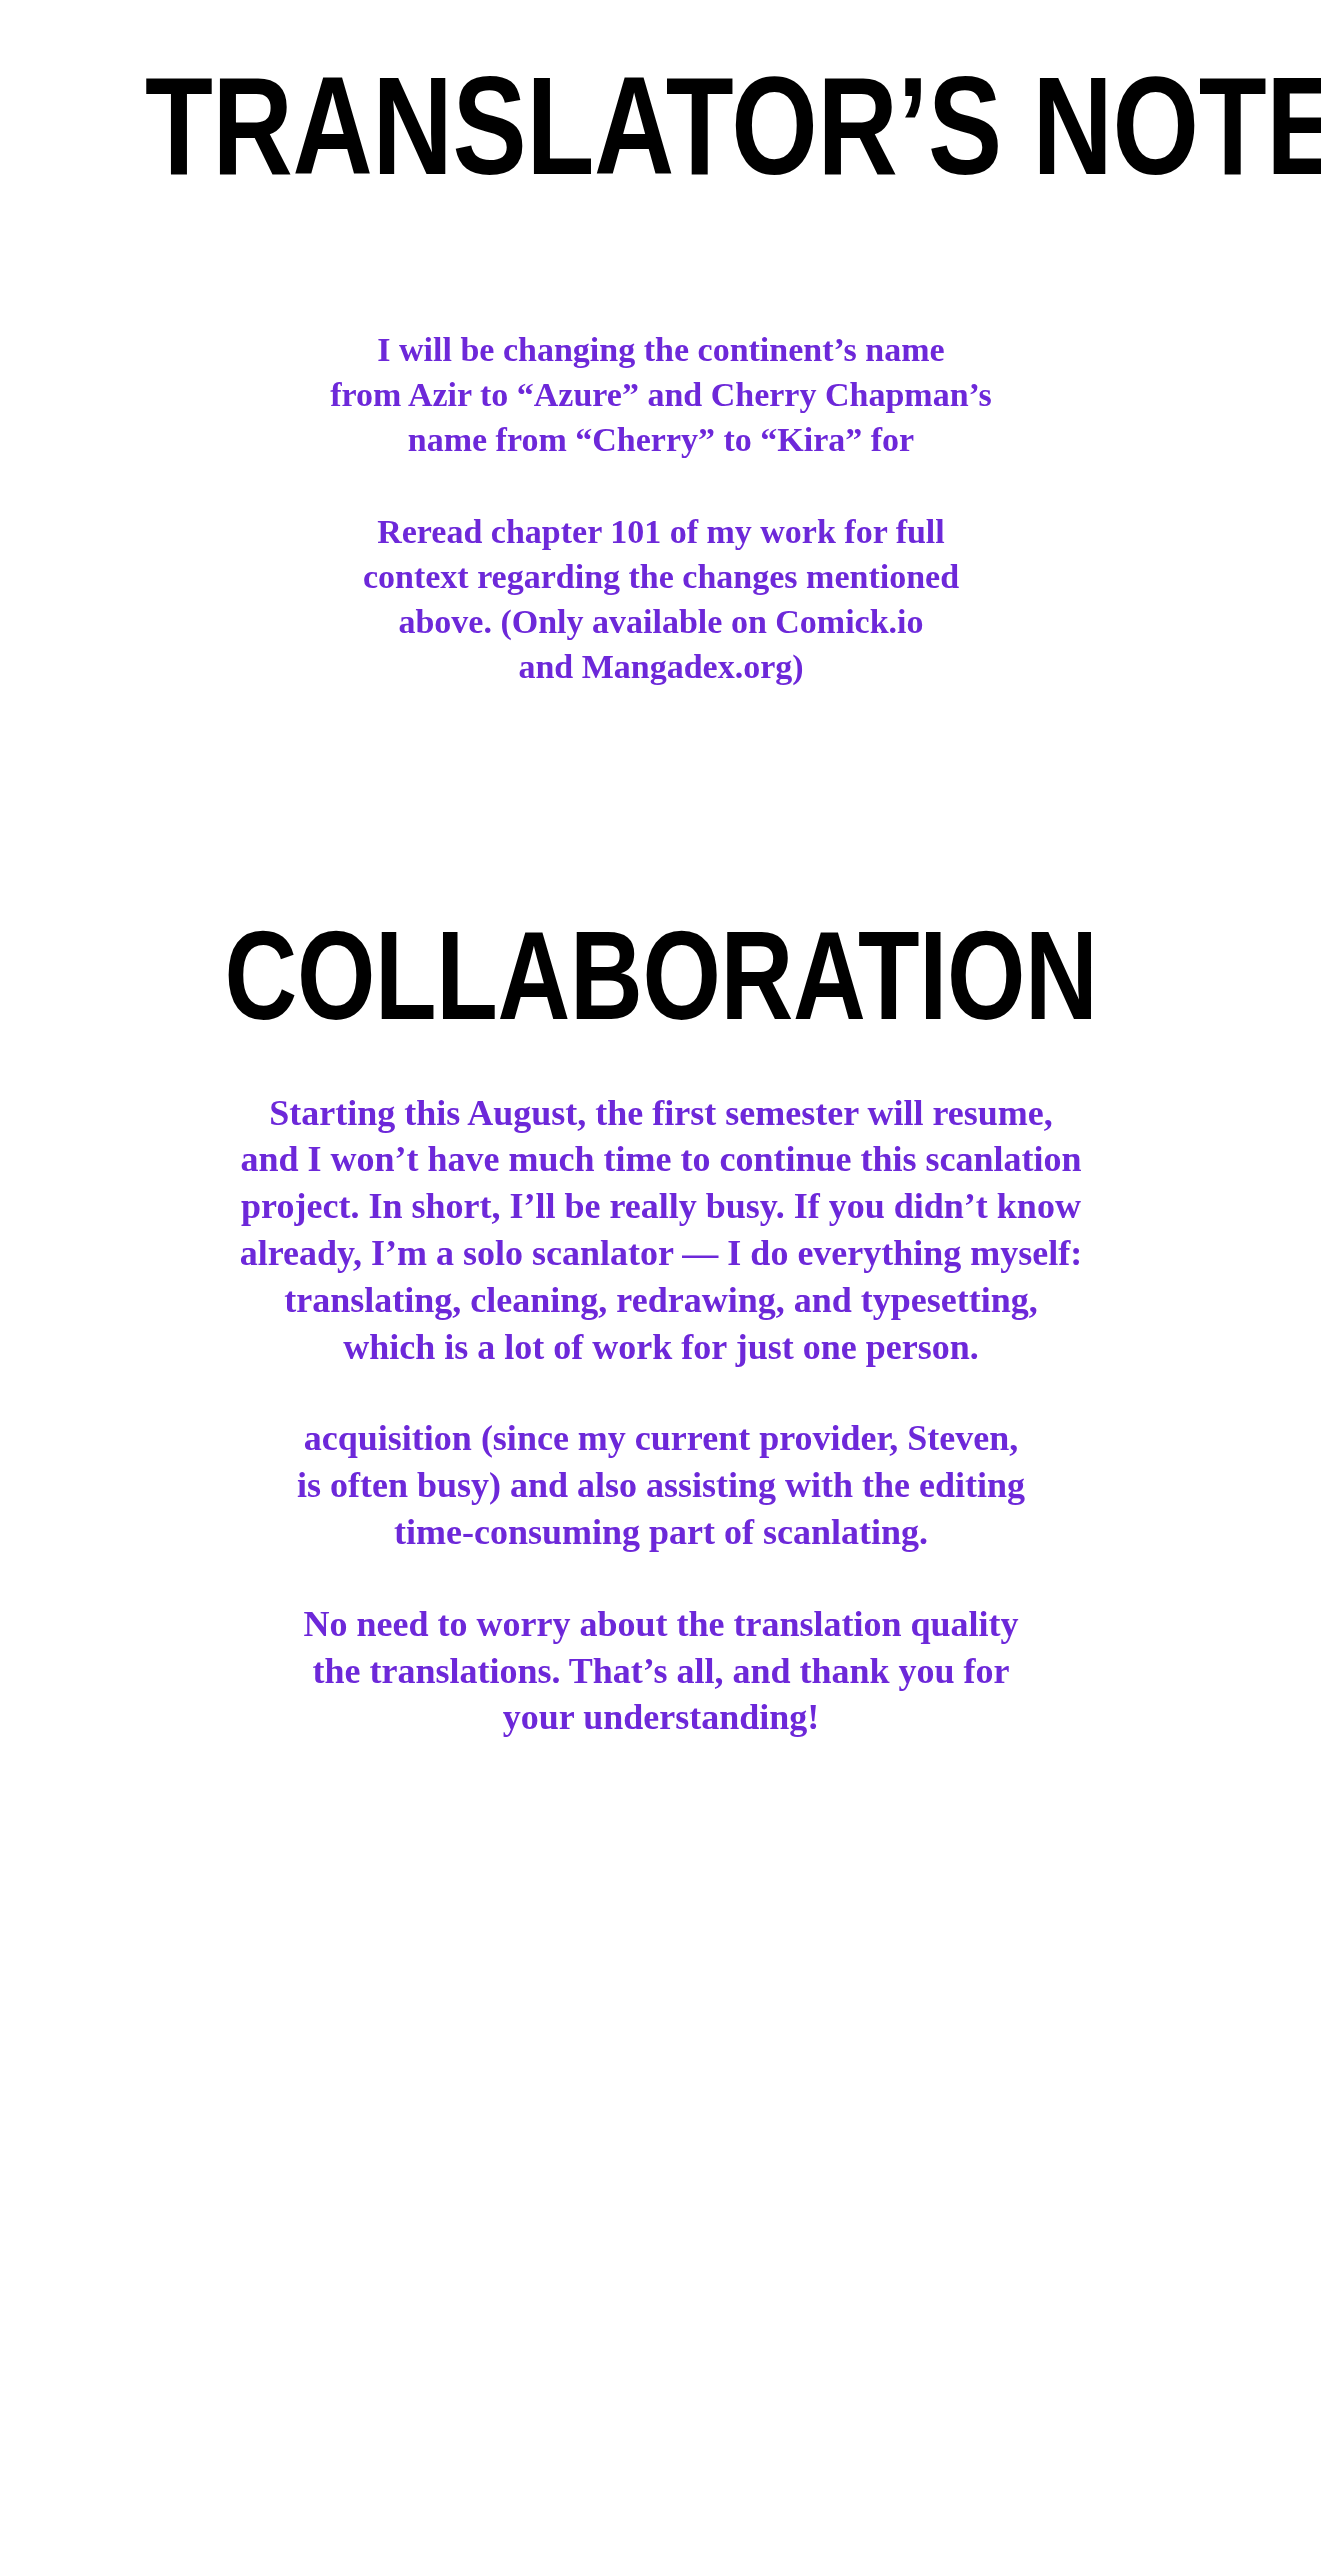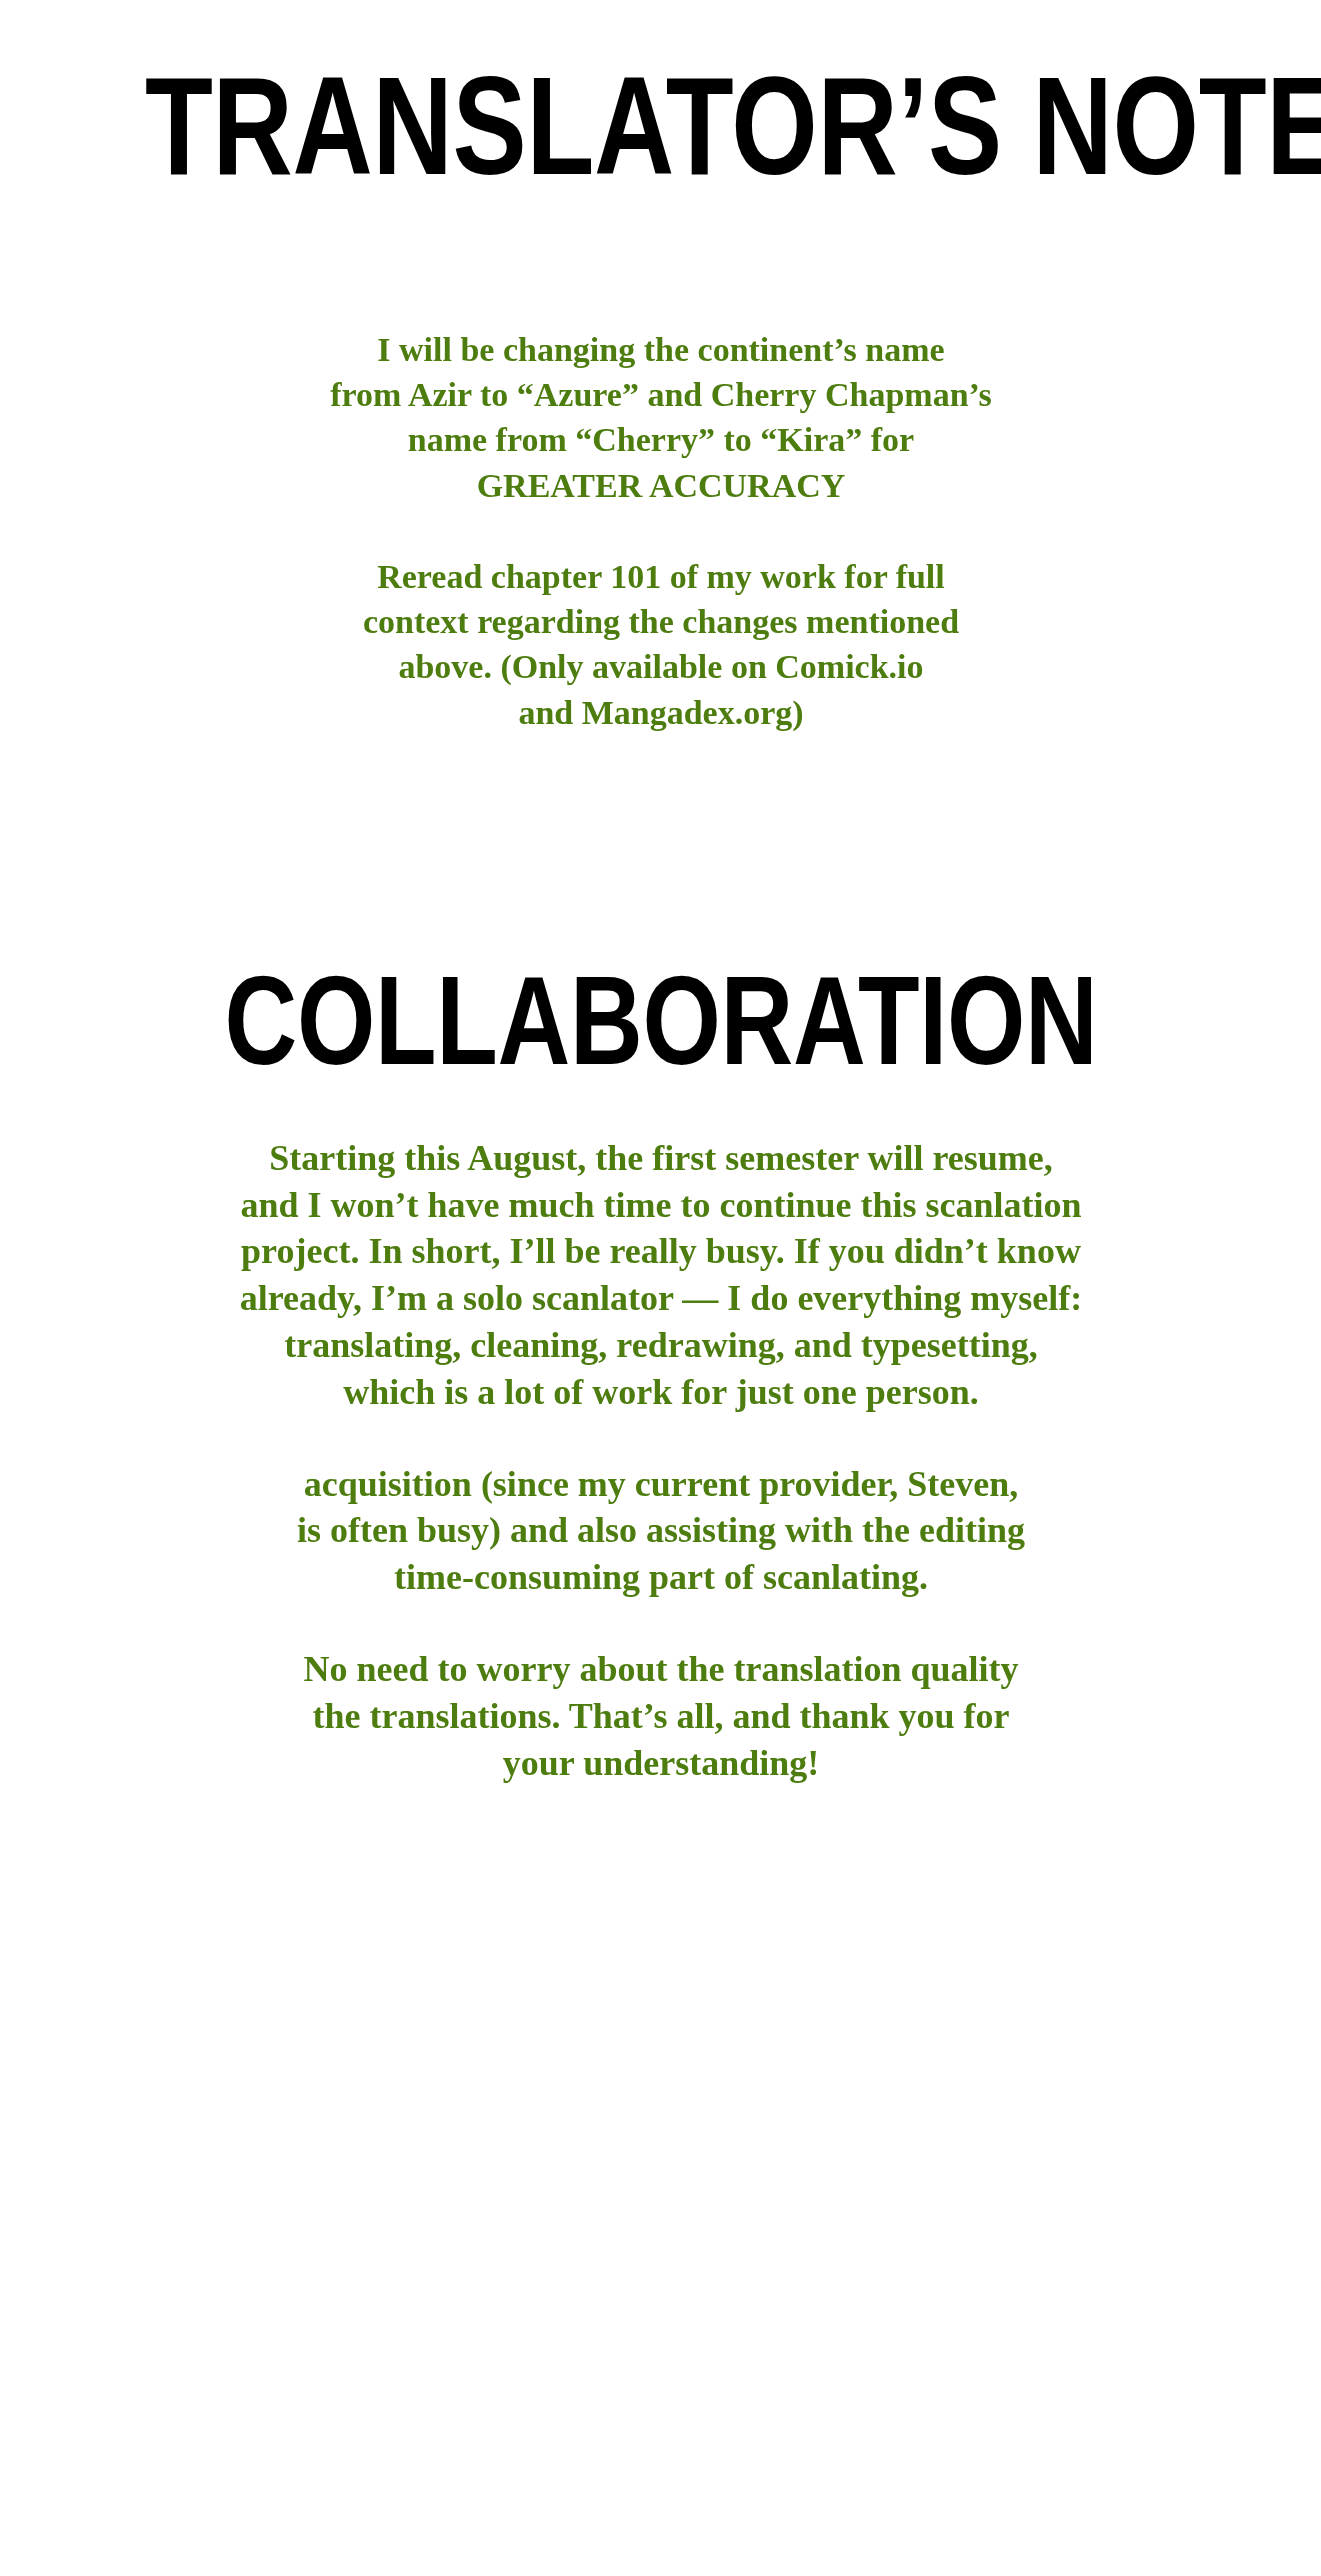--- a/index.html
+++ b/index.html
@@ -48,21 +48,21 @@
     margin-top: 0;
     margin-bottom: 0;
   }
 
   
   .body-block {
     text-align: center;
     font-weight: bold;
     font-size: 34px;
     line-height: 1.33;
-    color: #4d7c0f;
+    color: #6d28d9;
   }
 
   .note-body {
     width: 934px;
     margin: 0 auto;
     font-size: 34px;
   }
   .note-body p {
     margin: 0;
   }
@@ -98,21 +98,20 @@
 
   <h1 class="display-heading" id="note-title">TRANSLATOR’S NOTE</h1>
 
   <div class="spacer-title-to-note"></div>
 
   <div class="body-block note-body">
     <p>
       <span class="ln">I will be changing the continent’s name</span>
       <span class="ln">from Azir to “Azure” and Cherry Chapman’s</span>
       <span class="ln">name from “Cherry” to “Kira” for</span>
-      <span class="ln">GREATER ACCURACY</span>
     </p>
     <div class="para-gap"></div>
     <p>
       <span class="ln">Reread chapter 101 of my work for full</span>
       <span class="ln">context regarding the changes mentioned</span>
       <span class="ln">above. (Only available on Comick.io</span>
       <span class="ln">and Mangadex.org)</span>
     </p>
   </div>
 

